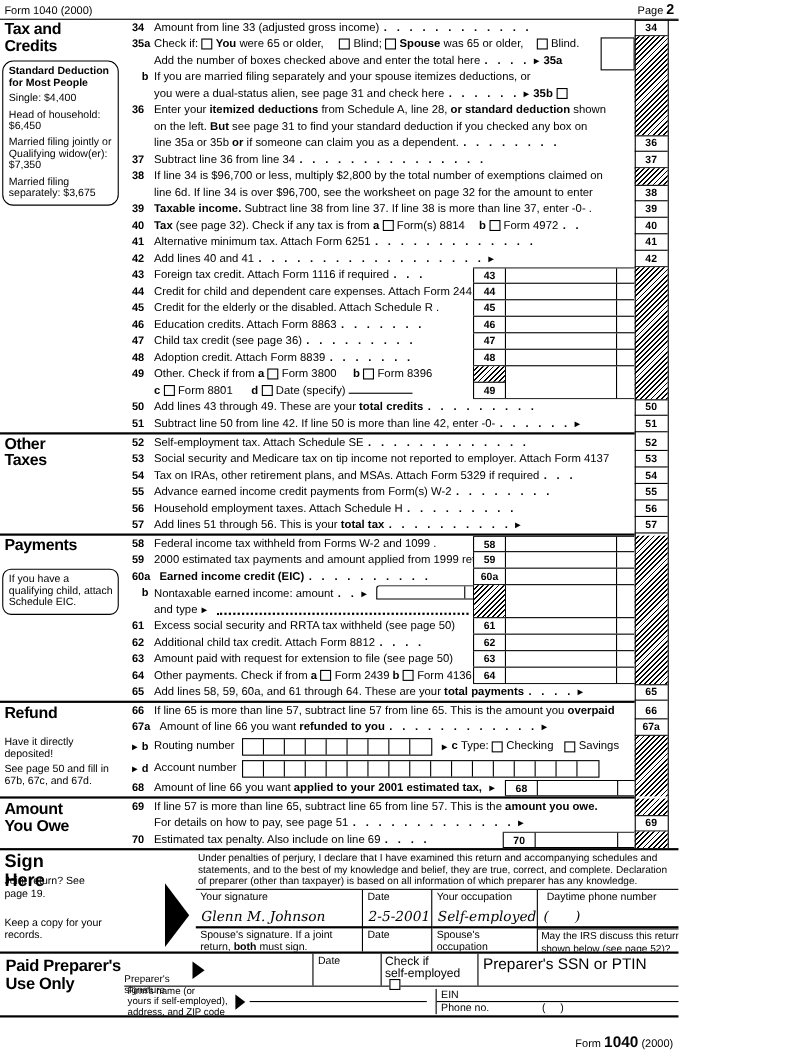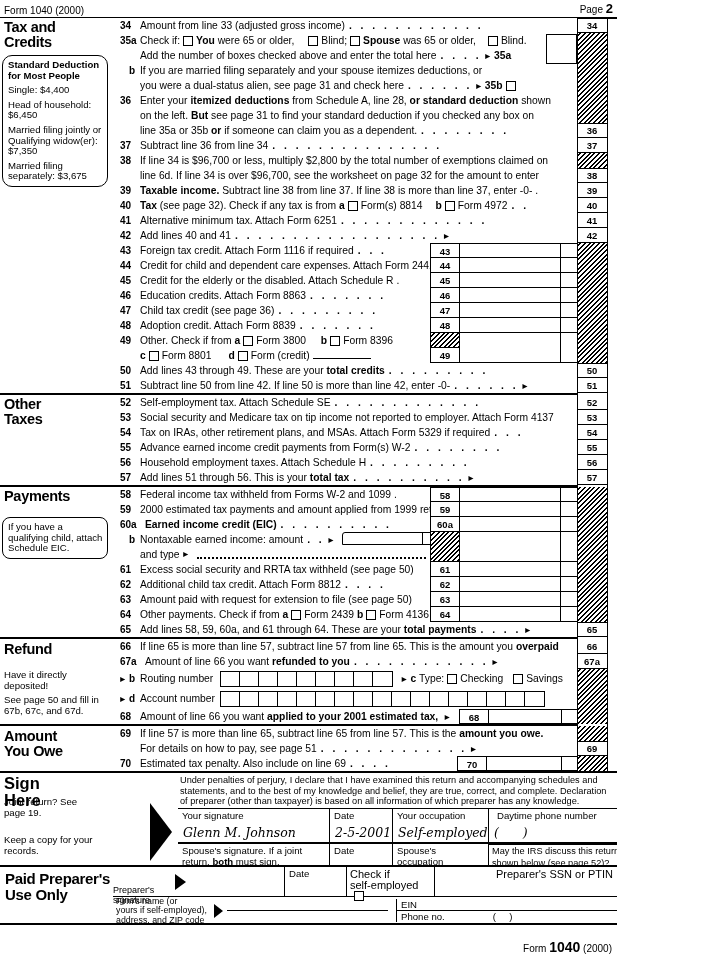--- a/index.html
+++ b/index.html
@@ -97,21 +97,21 @@
   .prep { display:flex; border-bottom:2.8px solid #000; height:58px; position:relative; }
   .ptitle { width:113px; flex:none; font-weight:bold; font-size:15px; line-height:16px; padding:4px 2px 0 5px; letter-spacing:-0.3px; }
   .pmain { flex:1; display:flex; flex-direction:column; }
   .prow1 { display:flex; height:30px; border-bottom:1.2px solid #000; }
   .plbl { width:62px; flex:none; font-size:9px; line-height:10px; padding-top:18px; }
   .tri { width:0; height:0; border-left:11px solid #000; border-top:8px solid transparent; border-bottom:8px solid transparent; align-self:center; margin-right:2px; }
   .tri.sm { border-left-width:9px; border-top-width:7px; border-bottom-width:7px; }
   .psig { flex:1; border-right:1.2px solid #000; }
   .pdate { width:62px; flex:none; border-right:1.2px solid #000; font-size:9.6px; padding:1px 4px; }
   .pchk { width:88px; flex:none; border-right:1.2px solid #000; font-size:11px; line-height:10.5px; padding:2px 3px; white-space:normal; }
-  .pssn { width:182px; flex:none; font-size:11px; padding:1px 4px;text-align:right; }
+  .pssn { width:182px; flex:none; font-size:14px; padding:1px 4px; }
   .prow2 { display:flex; flex:1;align-items:center; }
   .pfirm { flex:1; display:flex; align-items:center; padding-left:3px; }
   .pfirm .flbl { font-size:8.8px; line-height:9.3px; width:98px; flex:none; }
   .firmline { flex:1; border-bottom:1.7px solid #000; height:1px; margin:0 8px 0 2px; }
   .pright { width:221px; flex:none; border-left:1.2px solid #000; display:flex; flex-direction:column; font-size:9.6px; }
   .pein { flex:1; border-bottom:1.2px solid #000; display:flex; align-items:center; padding-left:4px; }
   .pphn { flex:1; display:flex; align-items:center; padding-left:4px; }
   .dotsep { border-left:1.6px dotted #000; height:100%; margin-left:52px; }
 
   .foot { position:absolute; right:5px; bottom:8px; font-size:10px; }
@@ -437,21 +437,21 @@
             </div>
         </div>
         <div class="irow" style="height:30px">
           <div class="itxt">
             <div class="ln">
                 <span class="lno">49</span>
                 <span class="txt"><span>Other. Check if from</span> <b>a</b><span class="cb"></span><span>Form 3800</span> <b style="margin-left:12px">b</b><span class="cb"></span><span>Form 8396</span></span>
               </div>
             <div class="ln">
                 <span class="lno"></span>
-                <span class="txt"><b>c</b><span class="cb"></span><span>Form 8801</span> <b style="margin-left:14px">d</b><span class="cb"></span><span>Form (credit)</span><span class="specline"></span></span>
+                <span class="txt"><b>c</b><span class="cb"></span><span>Form 8801</span> <b style="margin-left:14px">d</b><span class="cb"></span><span>Date (specify)</span><span class="specline"></span></span>
               </div>
           </div>
           <div class="icells" style="height:30px">
             <div class="instk">
                 <div class="ih hatch"></div>
                 <div class="inb">49</div>
               </div>
             <div class="iamt"></div>
               <div class="icent"></div>
           </div>

